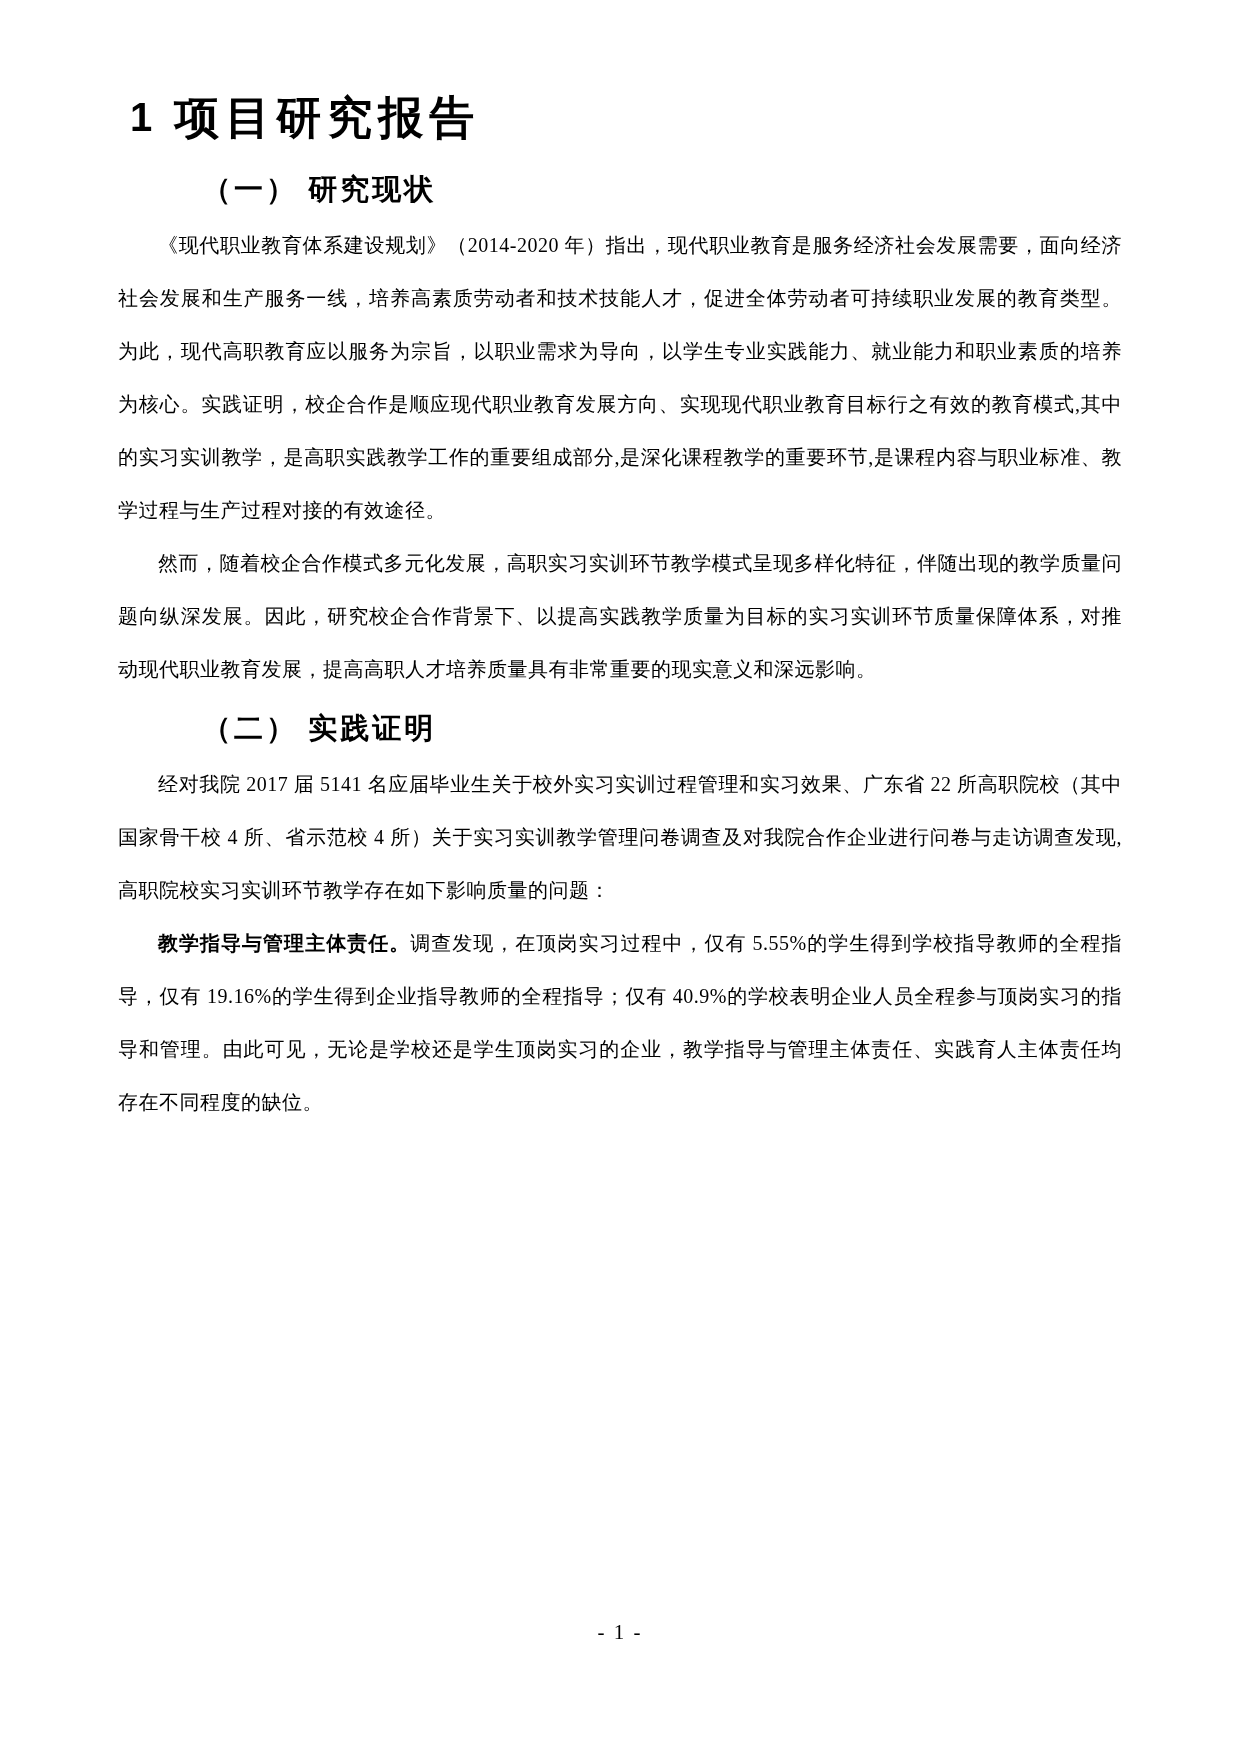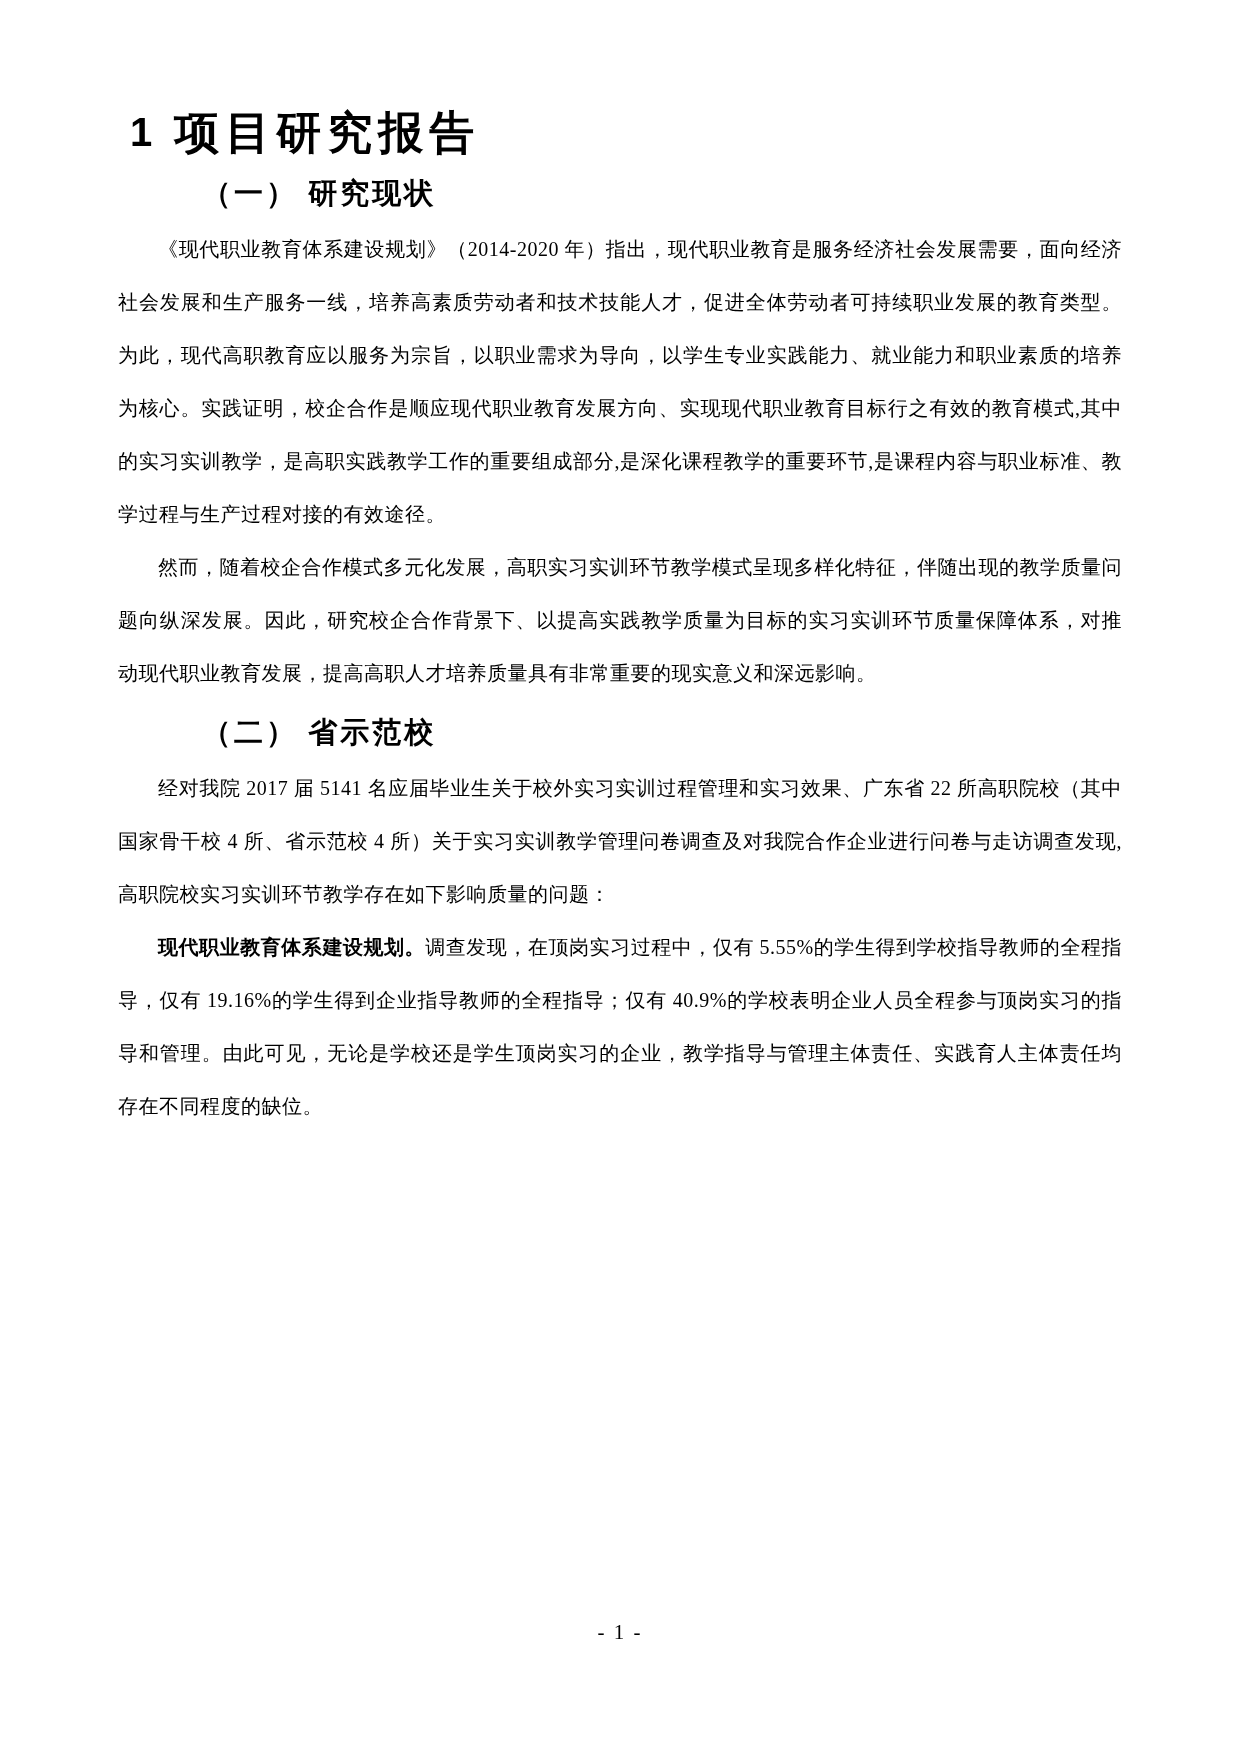--- a/index.html
+++ b/index.html
@@ -16,23 +16,23 @@
     color: #000000;
     box-sizing: border-box;
     padding: 0 118px;
     overflow: hidden;
     font-family: "Liberation Serif", "DejaVu Serif", serif;
   }
 
   
   .doc-title {
     margin: 0;
-    padding-top: 114px;
+    padding-top: 88px;
     font-weight: bold;
-    line-height: 36px;
+    line-height: 58px;
     white-space: nowrap;
   }
   .doc-title .title-number {
     font-family: "Liberation Sans", "DejaVu Sans", sans-serif;
     font-size: 40px;
     margin-left: 12px;
     vertical-align: 2px;
   }
   .doc-title .title-text {
     font-size: 45px;
@@ -103,22 +103,22 @@
 
   <h1 class="doc-title"><span class="title-number">1</span><span class="title-text">项目研究报告</span></h1>
 
 
   <h3 class="sub-heading">（一） 研究现状</h3>
 
   <p class="body-para first">《现代职业教育体系建设规划》（2014-2020 年）指出，现代职业教育是服务经济社会发展需要，面向经济社会发展和生产服务一线，培养高素质劳动者和技术技能人才，促进全体劳动者可持续职业发展的教育类型。为此，现代高职教育应以服务为宗旨，以职业需求为导向，以学生专业实践能力、就业能力和职业素质的培养为核心。实践证明，校企合作是顺应现代职业教育发展方向、实现现代职业教育目标行之有效的教育模式,其中的实习实训教学，是高职实践教学工作的重要组成部分,是深化课程教学的重要环节,是课程内容与职业标准、教学过程与生产过程对接的有效途径。</p>
 
   <p class="body-para">然而，随着校企合作模式多元化发展，高职实习实训环节教学模式呈现多样化特征，伴随出现的教学质量问题向纵深发展。因此，研究校企合作背景下、以提高实践教学质量为目标的实习实训环节质量保障体系，对推动现代职业教育发展，提高高职人才培养质量具有非常重要的现实意义和深远影响。</p>
 
-  <h3 class="sub-heading second">（二） 省示范校</h3>
+  <h3 class="sub-heading second">（二） 实践证明</h3>
 
   <p class="body-para">经对我院 2017 届 5141 名应届毕业生关于校外实习实训过程管理和实习效果、广东省 22 所高职院校（其中国家骨干校 4 所、省示范校 4 所）关于实习实训教学管理问卷调查及对我院合作企业进行问卷与走访调查发现,高职院校实习实训环节教学存在如下影响质量的问题：</p>
 
-  <p class="body-para"><span class="lead-bold">现代职业教育体系建设规划。</span><span>调查发现，在顶岗实习过程中，仅有 5.55%的学生得到学校指导教师的全程指导，仅有 19.16%的学生得到企业指导教师的全程指导；仅有 40.9%的学校表明企业人员全程参与顶岗实习的指导和管理。由此可见，无论是学校还是学生顶岗实习的企业，教学指导与管理主体责任、实践育人主体责任均存在不同程度的缺位。</span></p>
+  <p class="body-para"><span class="lead-bold">教学指导与管理主体责任。</span><span>调查发现，在顶岗实习过程中，仅有 5.55%的学生得到学校指导教师的全程指导，仅有 19.16%的学生得到企业指导教师的全程指导；仅有 40.9%的学校表明企业人员全程参与顶岗实习的指导和管理。由此可见，无论是学校还是学生顶岗实习的企业，教学指导与管理主体责任、实践育人主体责任均存在不同程度的缺位。</span></p>
 
 
   <div class="page-footer">- 1 -</div>
 
 </div>
 
 </body></html>

